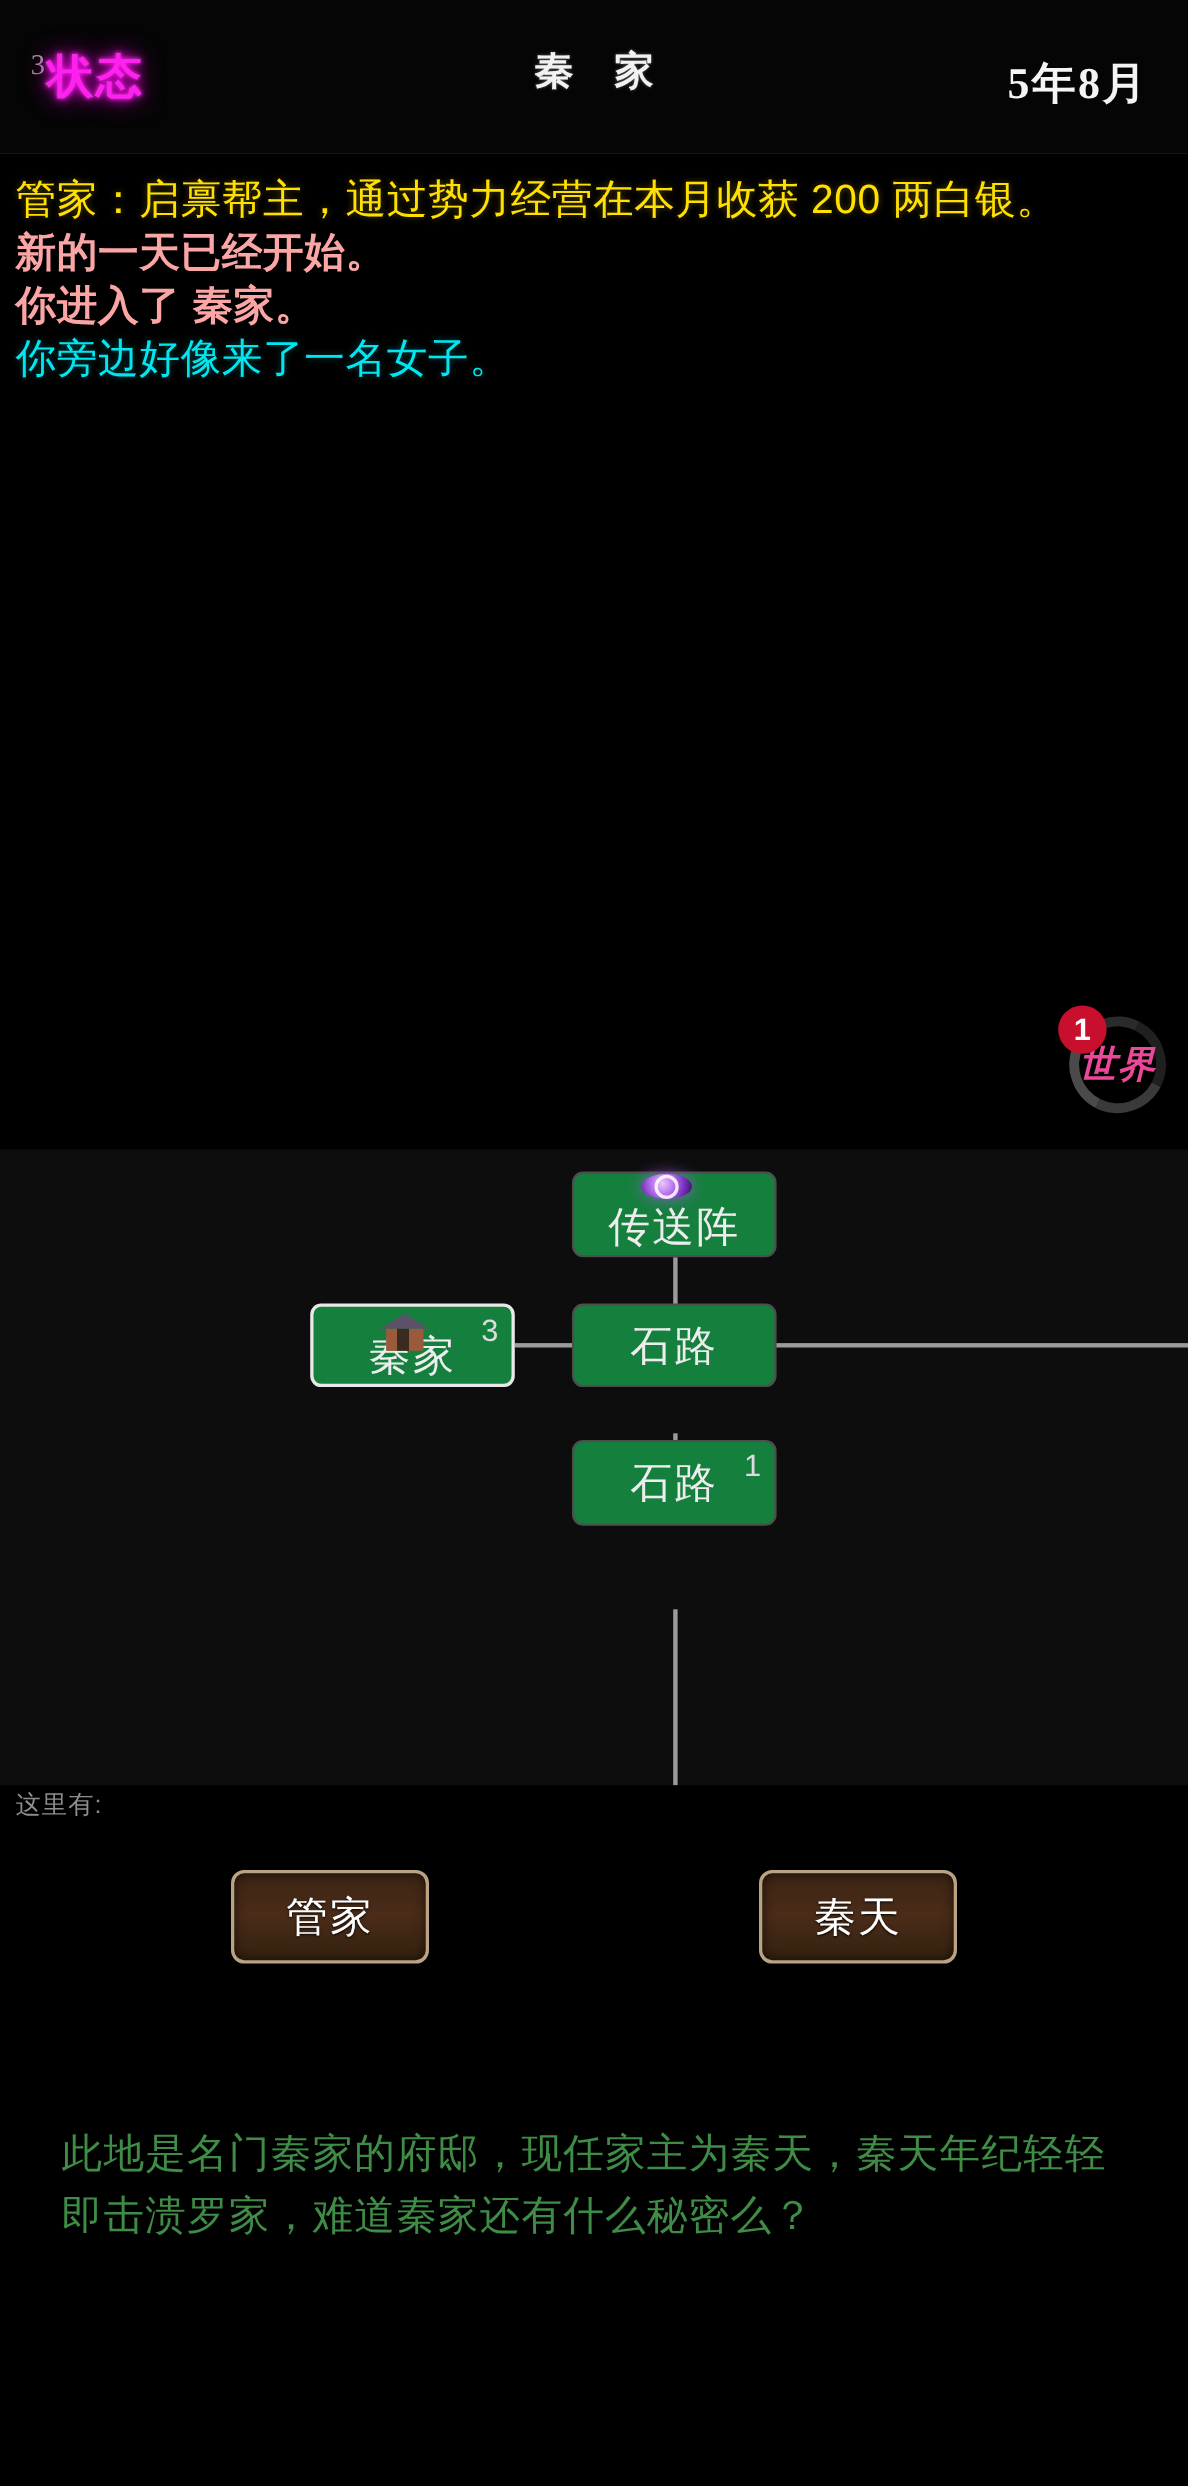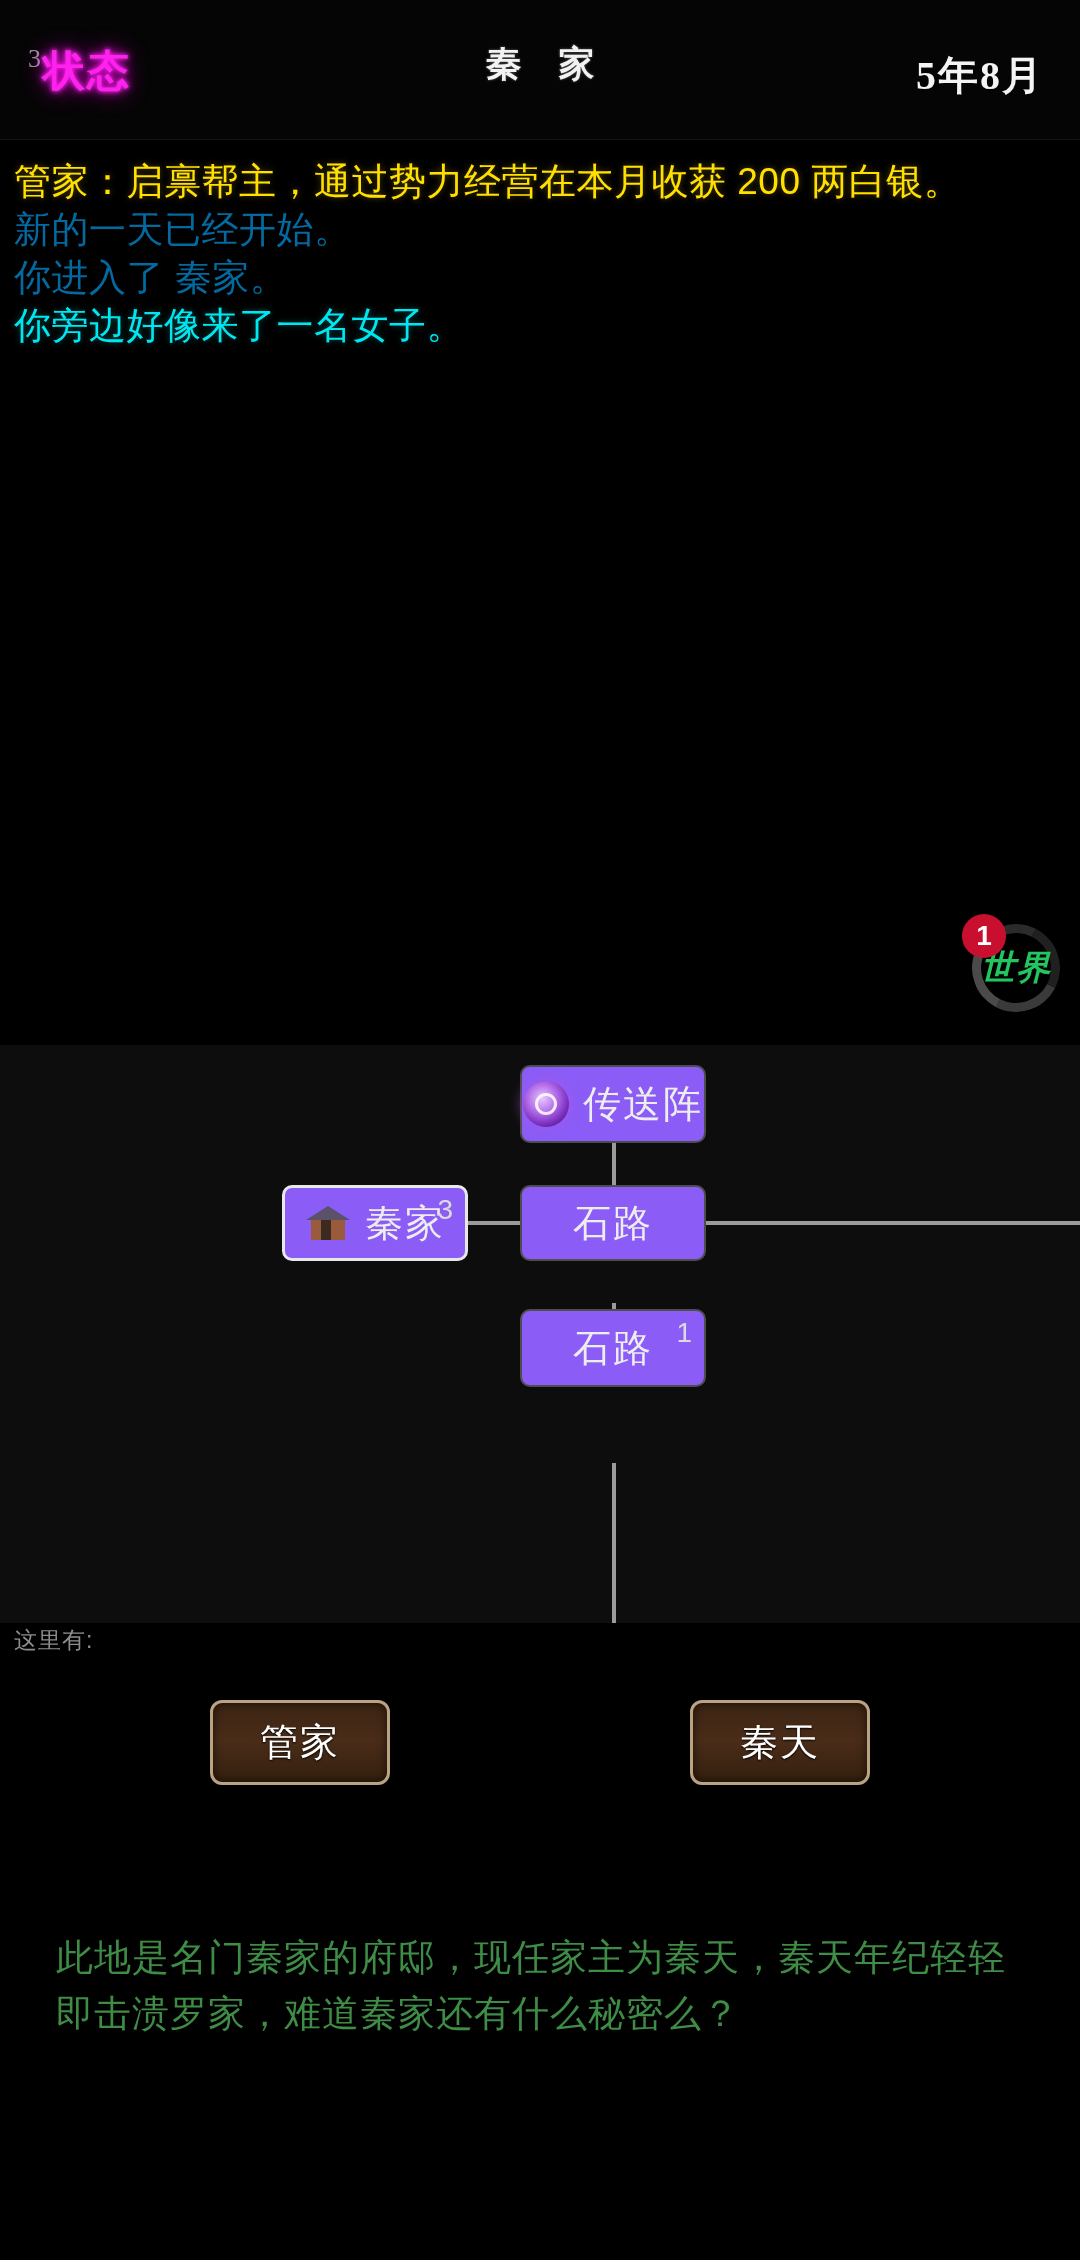--- a/index.html
+++ b/index.html
@@ -79,21 +79,21 @@
     background: #000;
     overflow: hidden;
   }
   .log-line {
     font-size: 37px;
     line-height: 48px;
     letter-spacing: 0.5px;
     white-space: nowrap;
   }
   .log-line.gold   { color: #ffe000; text-shadow: 0 0 6px rgba(255,210,0,.35); }
-  .log-line.grey   { color: #0369a1; }
+  .log-line.grey   { color: #fca5a5; font-weight: bold; }
   .log-line.cyan   { color: #00e7f0; text-shadow: 0 0 6px rgba(0,230,240,.35); }
 
   
   .world-btn {
     position: absolute;
     left: 968px; top: 920px;
     width: 96px; height: 96px;
     cursor: pointer;
   }
   .world-ring {
@@ -107,21 +107,21 @@
     box-shadow: inset 0 0 6px #000;
     transform: rotate(-18deg);
   }
   .world-text {
     position: absolute;
     inset: 0;
     display: flex;
     align-items: center;
     justify-content: center;
     font-size: 34px;
-    color: #22c55e;
+    color: #ec4899;
     font-weight: bold;
     letter-spacing: 1px;
     font-family: Liberation Serif, serif;
     font-style: italic;
   }
   .world-count {
     position: absolute;
     left: -6px; top: -6px;
     width: 44px; height: 44px;
     border-radius: 50%;
@@ -145,26 +145,27 @@
   }
   .edge {
     position: absolute;
     background: #9b9b9b;
   }
   .node {
     position: absolute;
     box-sizing: border-box;
     border: 2px solid #4e4e4e;
     border-radius: 10px;
-    background: #8b5cf6;
+    background: #15803d;
     display: flex;
     align-items: center;
     justify-content: center;
     cursor: pointer;
     z-index: 2;
+    flex-direction: column;
   }
   .node.current { border-color: #e8e8e8; border-width: 3px; }
   .node-label {
     font-size: 38px;
     color: #ededed;
     letter-spacing: 2px;
   }
   .node-icon {
     font-size: 40px;
     line-height: 1;

